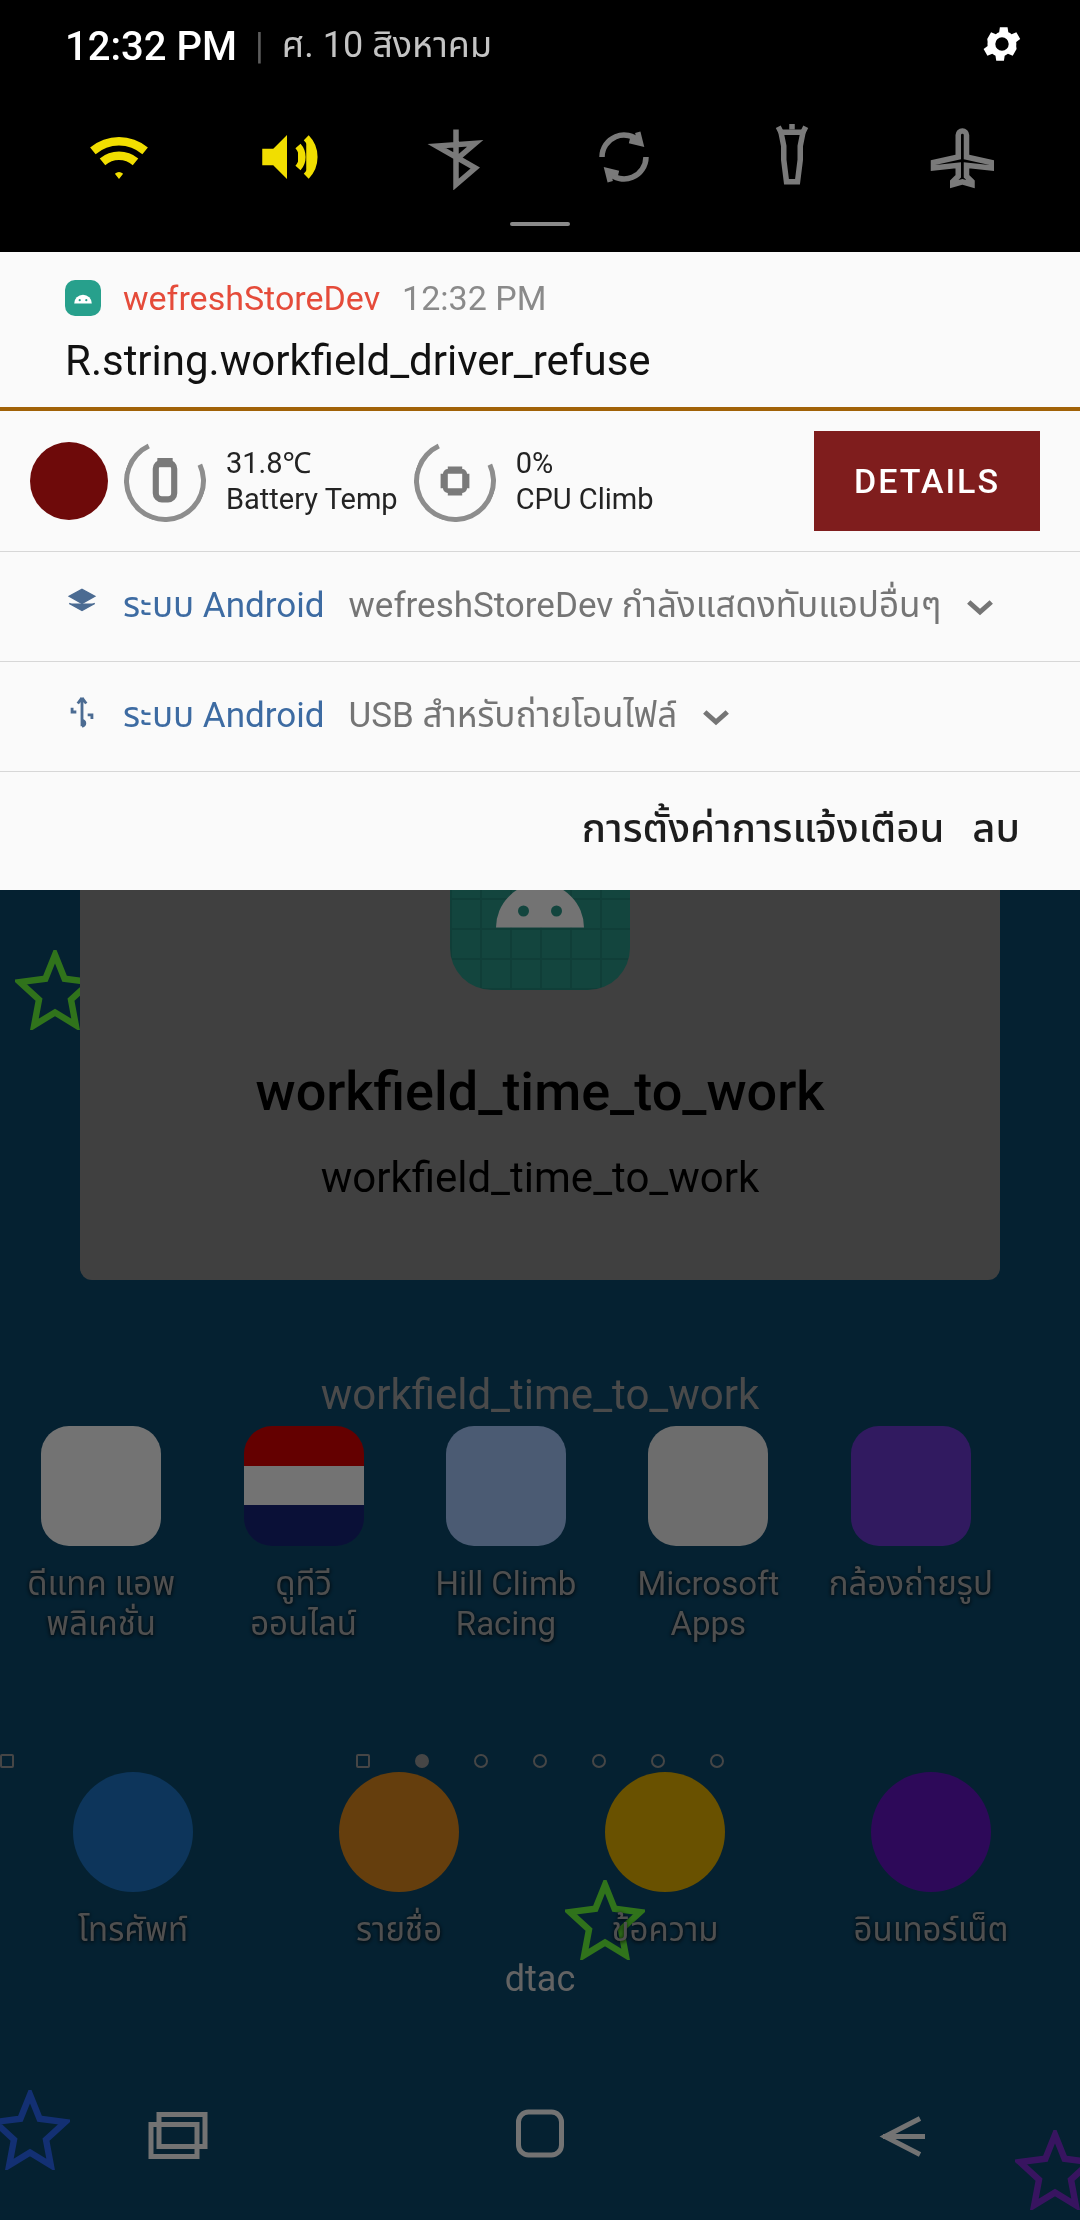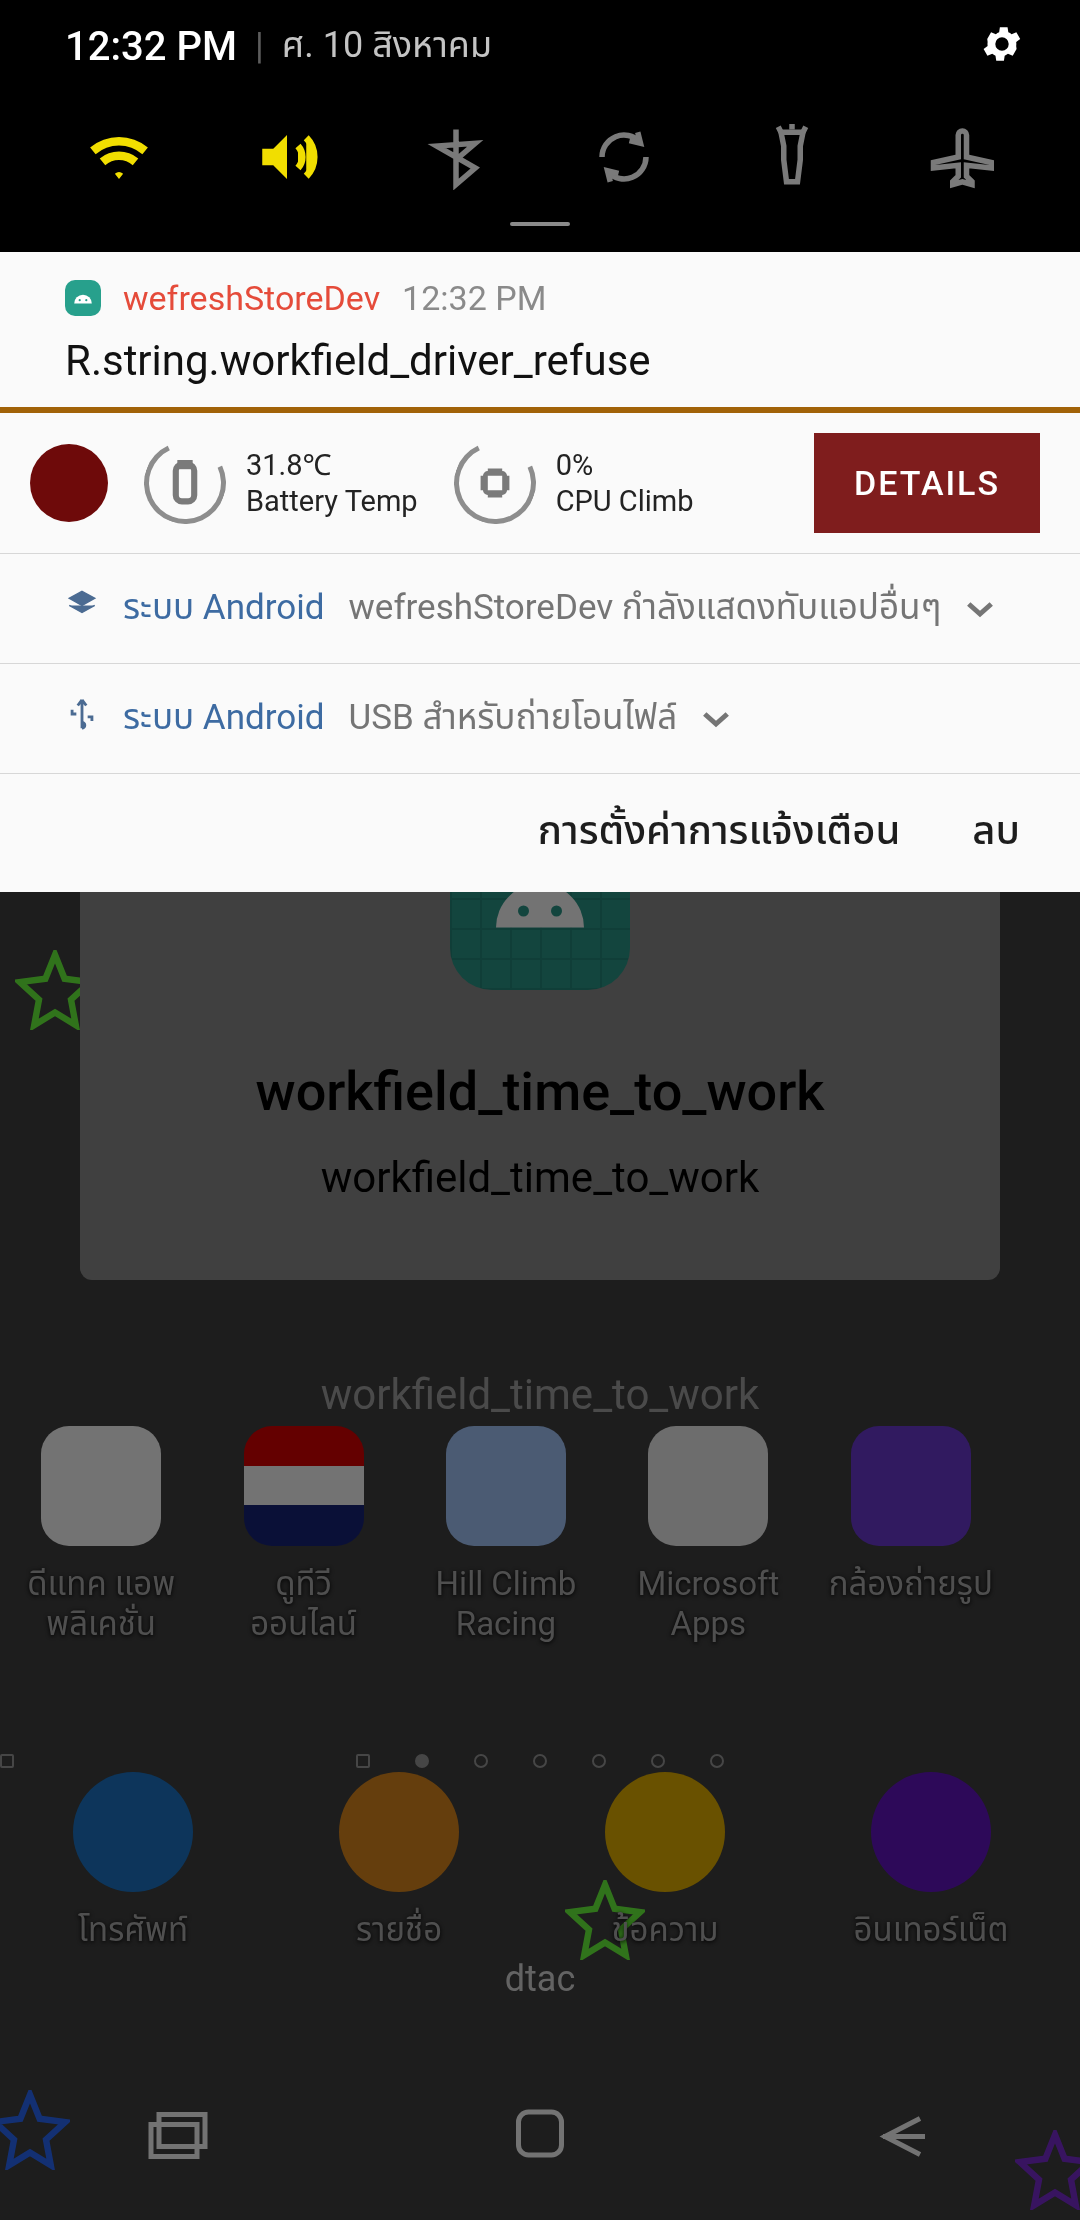--- a/index.html
+++ b/index.html
@@ -1,20 +1,20 @@
 <!DOCTYPE html>
 <html><head>
 <meta charset="utf-8">
 <style>
   * { margin:0; padding:0; box-sizing:border-box; font-family: Roboto, "Noto Sans Thai", sans-serif; }
   html,body { width:1080px; height:2220px; background:#000; overflow:hidden; position:relative; }
   .screen { width:1080px; height:2220px; position:relative; }
 
   
-  .home { position:absolute; inset:0; background:#404040; filter:brightness(1); }
+  .home { position:absolute; inset:0; background:#0c4a6e; filter:brightness(1); }
   .dim { position:absolute; inset:0; background:rgba(0,0,0,.55); }
 
   
   .dialog { position:absolute; left:80px; top:780px; width:920px; height:500px;
             background:#8e8e8e; border-radius:12px; display:flex; flex-direction:column;
             align-items:center; padding-top:30px; }
   .dialog .andicon { width:180px; height:180px; border-radius:42px; background:#2a9a8a;
                      display:flex; align-items:center; justify-content:center; margin-bottom:70px;
                      background-image:
                        repeating-linear-gradient(0deg,#258b7d 0 2px,transparent 2px 30px),
@@ -74,36 +74,36 @@
 
   .notif{background:#fafafa;border-top:1px solid #d7d7d7;padding:20px 65px 22px;}
   .notif.first{border-top:none;padding-top:26px;}
   .nrow{display:flex;align-items:center;gap:22px;}
   .appname{color:#e54b3a;font-size:34px;}
   .ntime{color:#8a8a8a;font-size:34px;}
   .ntitle{font-size:42px;color:#111;margin-top:18px;}
   .appicon{width:36px;height:36px;border-radius:10px;background:#27a08c;display:flex;align-items:center;justify-content:center;}
   .appicon svg{width:22px;height:14px;fill:#fff;}
 
-  .sysstat{display:flex;align-items:center;gap:36px;border-top:6px solid #a16207;background:#fafafa;padding:20px 40px 20px 30px;position:relative;}
+  .sysstat{display:flex;align-items:center;gap:16px;border-top:4px solid #a16207;background:#fafafa;padding:20px 40px 20px 30px;position:relative;}
   .fire{width:78px;height:78px;border-radius:50%;background:#6e0a0a;}
   .ringwrap{display:flex;align-items:center;gap:20px;}
   .ring{width:82px;height:82px;border:5px solid #8d8d8d;border-radius:50%;border-top-color:transparent;transform:rotate(20deg);display:flex;align-items:center;justify-content:center;}
   .ring svg{width:36px;height:46px;stroke:#7a7a7a;fill:none;stroke-width:4;transform:rotate(-20deg);}
   .rtext{font-size:29px;color:#232323;line-height:1.25;}
   .details{margin-left:auto;background:#7f1d1d;color:#fff;font-size:34px;letter-spacing:2px;border:none;padding:30px 40px;font-weight:500;}
 
   .sysn{display:flex;align-items:center;gap:24px;border-top:1px solid #d7d7d7;background:#fafafa;padding:28px 65px;font-size:35px;}
   .sysn .lab{color:#3d6ba2;}
   .sysn .desc{color:#757575;}
   .sysn svg{width:34px;height:34px;}
   .sysn .ico{color:#4b6b92;}
   .sysn .chev{stroke:#757575;fill:none;stroke-width:4;width:30px;height:20px;}
 
-  .footer{display:flex;justify-content:flex-end;gap:72px;padding:28px 60px 30px;border-top:1px solid #d7d7d7;background:#fafafa;font-size:40px;color:#1d1d1d;font-weight:500;}
+  .footer{display:flex;justify-content:flex-end;gap:28px;padding:28px 60px 30px;border-top:1px solid #d7d7d7;background:#fafafa;font-size:40px;color:#1d1d1d;font-weight:500;}
 
   
   .star{position:absolute;width:80px;height:80px;}
   .star svg{width:100%;height:100%;}
   .s1{left:15px;top:950px;} .s2{left:565px;top:1880px;} .s3{left:-10px;top:2090px;} .s4{left:1015px;top:2130px;}
   .s4 svg *{stroke:#7d2ed6;}
 </style>
 </head>
 <body>
 

